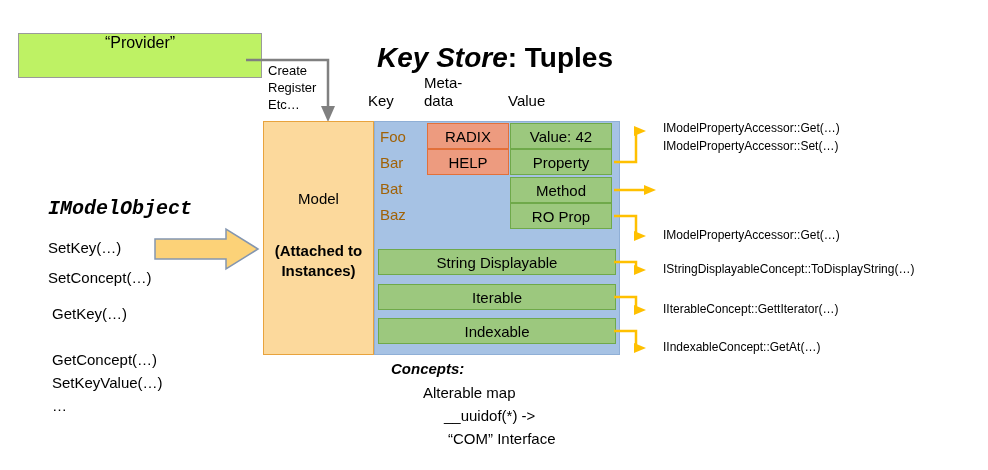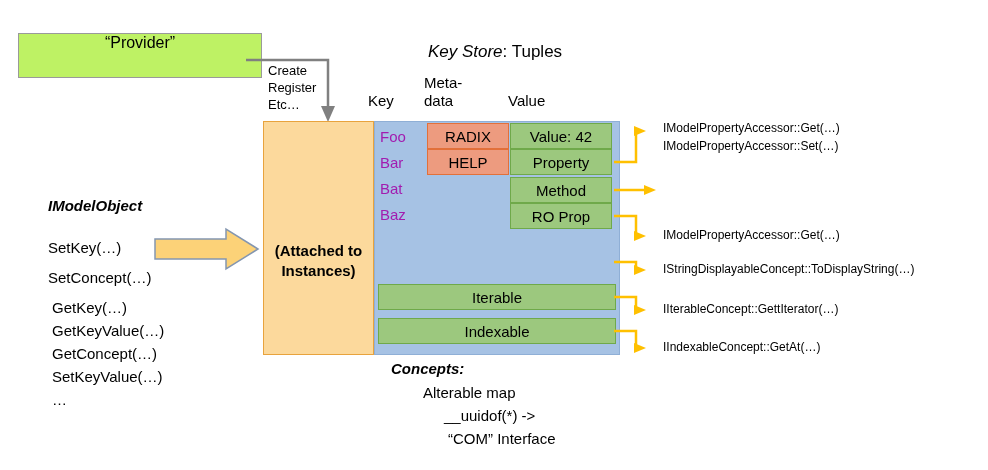--- a/index.html
+++ b/index.html
@@ -33,21 +33,21 @@
 
   #provider-connector-label {
     left: 268px; top: 62px; width: 80px;
     font-size: 13px; line-height: 17px;
   }
 
   
   #title {
     left: 330px; top: 42px; width: 330px;
     text-align: center;
-    font-size: 17px; font-weight: normal;
+    font-size: 28px; font-weight: bold;
   }
   #title .ks { font-style: italic; }
 
   
   .col-head {
     font-size: 15px; line-height: 18px; text-align: left;
   }
   #head-key   { left: 368px; top: 92px; width: 50px; }
   #head-meta  { left: 424px; top: 74px; width: 68px; }
   #head-value { left: 508px; top: 92px; width: 80px; }
@@ -72,21 +72,21 @@
   #keystore-col {
     left: 374px; top: 121px; width: 246px; height: 234px;
     background: #A6C2E4;
     border: 1px solid #8FAFD6;
     box-sizing: border-box;
   }
 
   
   .key-label {
     left: 380px; width: 44px;
-    font-size: 15px; color: #a21caf;
+    font-size: 15px; color: #a16207;
   }
 
   
   .meta-box {
     left: 427px; width: 82px; height: 26px;
     background: #ED9B7F;
     border: 1px solid #E2703A;
     box-sizing: border-box;
     display: flex; align-items: center; justify-content: center;
     font-size: 15px;
@@ -115,24 +115,24 @@
   
   .annot {
     font-size: 12px; line-height: 16px; white-space: nowrap;
     left: 663px;
     text-align: center;
   }
 
   
   #imodelobject-title {
     left: 48px; top: 197px;
-    font-size: 15px; font-weight: bold; font-style: italic;
+    font-size: 20px; font-weight: bold; font-style: italic; font-family: Liberation Mono, monospace;
   }
   .method-line { left: 48px; font-size: 15px; white-space: nowrap; text-align: right; }
-  .method-line.indent { left: 52px; }
+  .method-line.indent { left: 52px; margin-top: 6px; }
 
   
   #concepts-title {
     left: 391px; top: 360px;
     font-size: 15px; font-weight: bold; font-style: italic;
   }
   .concepts-line { left: 391px; font-size: 15px; white-space: nowrap; margin-left: 32px; }
   .concepts-line.i1 { left: 412px; }
   .concepts-line.i2 { left: 416px; }
 
@@ -159,38 +159,40 @@
   <div class="abs" id="title">
     <span class="ks">Key Store</span><span>: Tuples</span>
   </div>
 
   <div class="abs col-head" id="head-key">Key</div>
   <div class="abs col-head" id="head-meta" style="white-space: pre-line;">Meta-
 data</div>
   <div class="abs col-head" id="head-value">Value</div>
 
   <div class="abs" id="model-box"></div>
+  <div class="abs" id="model-label">Model</div>
   <div class="abs" id="model-sublabel" style="white-space: pre-line; font-weight: bold;">(Attached to
 Instances)</div>
 
   <div class="abs" id="keystore-col"></div>
 
   <div class="abs key-label" style="top:128px">Foo</div>
   <div class="abs key-label" style="top:154px">Bar</div>
   <div class="abs key-label" style="top:180px">Bat</div>
   <div class="abs key-label" style="top:206px">Baz</div>
 
   <div class="abs meta-box" style="top:123px">RADIX</div>
   <div class="abs meta-box" style="top:149px">HELP</div>
 
   <div class="abs value-box" style="top:123px">Value: 42</div>
   <div class="abs value-box" style="top:149px">Property</div>
   <div class="abs value-box" style="top:177px">Method</div>
   <div class="abs value-box" style="top:203px">RO Prop</div>
 
+  <div class="abs concept-bar" style="top:249px">String Displayable</div>
   <div class="abs concept-bar" style="top:318px">Indexable</div>
   <div class="abs concept-bar" style="top:284px">Iterable</div>
 
   <svg class="abs" style="left:612px; top:118px;" width="60" height="250">
 
     <path d="M 2 44 L 24 44 L 24 13" stroke="#FFC000" stroke-width="2.5" fill="none"></path>
     <polygon points="22,18 34,13 22,8" fill="#FFC000"></polygon>
 
     <path d="M 2 72 L 34 72" stroke="#FFC000" stroke-width="2.5" fill="none"></path>
     <polygon points="32,77 44,72 32,67" fill="#FFC000"></polygon>
@@ -213,21 +215,20 @@
   <div class="abs annot" style="top:227px">IModelPropertyAccessor::Get(…)</div>
   <div class="abs annot" style="top:301px">IIterableConcept::GettIterator(…)</div>
   <div class="abs annot" style="top:261px">IStringDisplayableConcept::ToDisplayString(…)</div>
   <div class="abs annot" style="top:339px">IIndexableConcept::GetAt(…)</div>
 
   <div class="abs" id="imodelobject-title">IModelObject</div>
 
   <div class="abs method-line" style="top:239px">SetKey(…)</div>
   <div class="abs method-line" style="top:269px">SetConcept(…)</div>
   <div class="abs method-line indent" style="top:299px">GetKey(…)</div>
-  <div class="abs method-line indent" style="top:322px">GetKeyValue(…)</div>
   <div class="abs method-line indent" style="top:345px">GetConcept(…)</div>
   <div class="abs method-line indent" style="top:368px">SetKeyValue(…)</div>
   <div class="abs method-line indent" style="top:391px">…</div>
 
   <svg class="abs" style="left:154px; top:228px;" width="106" height="42">
     <polygon points="1,11 72,11 72,1 104,21 72,41 72,31 1,31" fill="#FCD278" stroke="#8496B0" stroke-width="1.5" stroke-linejoin="miter"></polygon>
   </svg>
 
   <div class="abs" id="concepts-title">Concepts:</div>
   <div class="abs concepts-line" style="top:384px">Alterable map</div>

